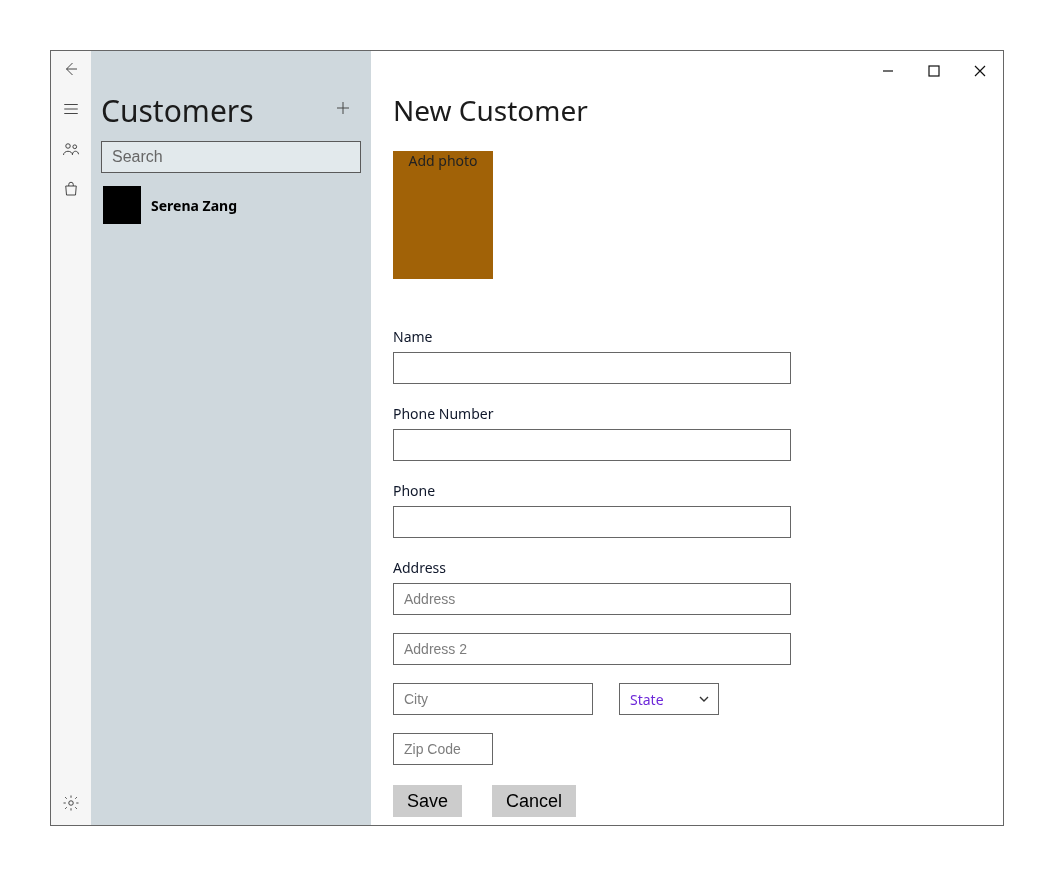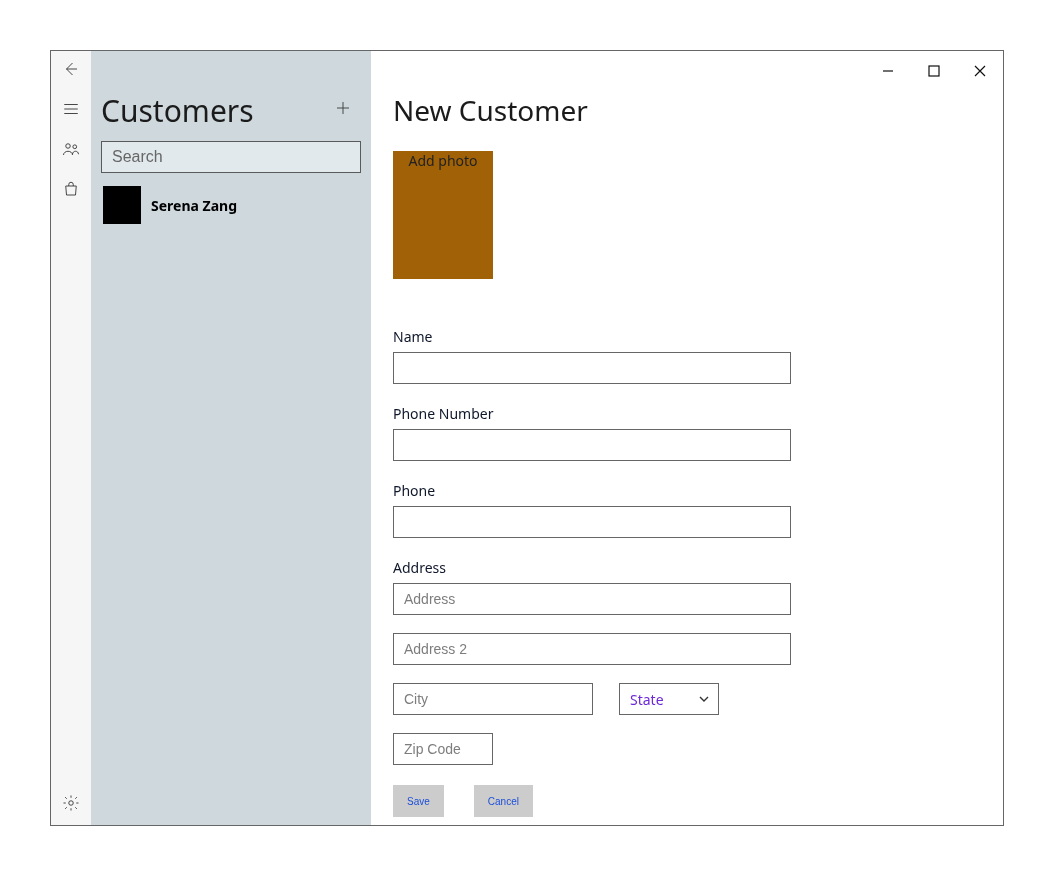--- a/index.html
+++ b/index.html
@@ -151,22 +151,22 @@
   }
   .state-select svg { width:12px; height:12px; stroke:#333; stroke-width:1.4; fill:none; }
   .zip-input { width: 100px; margin-top:18px; }
 
   .btn-row { display:flex; gap:30px; margin-top:20px; }
   .btn {
     height: 32px;
     padding: 0 14px;
     border: none;
     background: #ccc;
-    font-size: 10px;
-    color: #1d4ed8;
+    font-size: 18px;
+    color: #000000;
     display:flex; align-items:center; justify-content:center;
     cursor: pointer;
   }
 </style>
 </head>
 <body>
 
 <div class="window">
 
   <div class="nav-rail">

